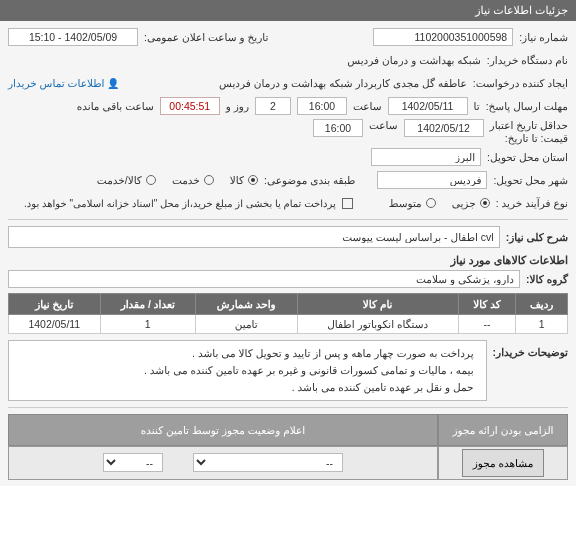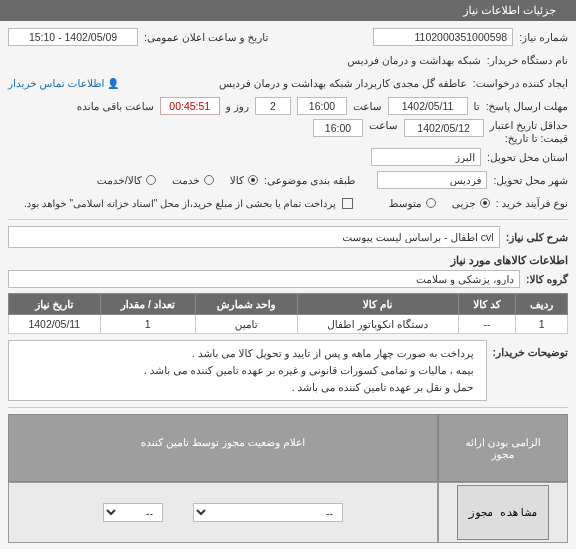--- a/index.html
+++ b/index.html
@@ -7,21 +7,21 @@
   font-family: Tahoma, Arial, sans-serif;
   font-size: 11px;
   background: #fff;
   width: 576px;
   direction: rtl;
   color: #333;
 }
 .section-header {
   background: #6a6a6a;
   color: #fff;
-  padding: 4px 20px;
+  padding: 4px 8px;
   font-size: 11px;
   font-weight: normal;
 }
 .form-area {
   background: #f5f5f5;
   padding: 6px 8px;
   position: relative;
 }
 .row {
   display: flex;
@@ -98,40 +98,40 @@
   border: 1px solid #bbb;
   background: #fff;
   padding: 4px 12px;
   font-size: 10.5px;
   line-height: 1.6;
 }
 .perm-header {
   background: #9e9e9e;
   color: #fff;
   text-align: center;
-  padding: 21px;
+  padding: 9px;
   font-size: 10.5px;
 }
 .perm-row { display: flex; }
 .perm-cell {
   flex: 1;
   border: 1px solid #999;
   padding: 2px 4px;
   background: #eaeaea;
   display: flex;
   align-items: center;
   justify-content: center;
 }
 .btn {
   background: #ddd;
   border: 1px solid #888;
-  padding: 20px 10px;
+  padding: 7px 10px;
   font-size: 10.5px;
   cursor: pointer;
-  font-family: Liberation Mono, monospace;
+  font-family: Liberation Sans, sans-serif;
 }
 select.fld { height: 19px; }
 </style>
 </head>
 <body>
 
 <div class="section-header">
   <span>جزئیات اطلاعات نیاز</span>
 </div>
 

